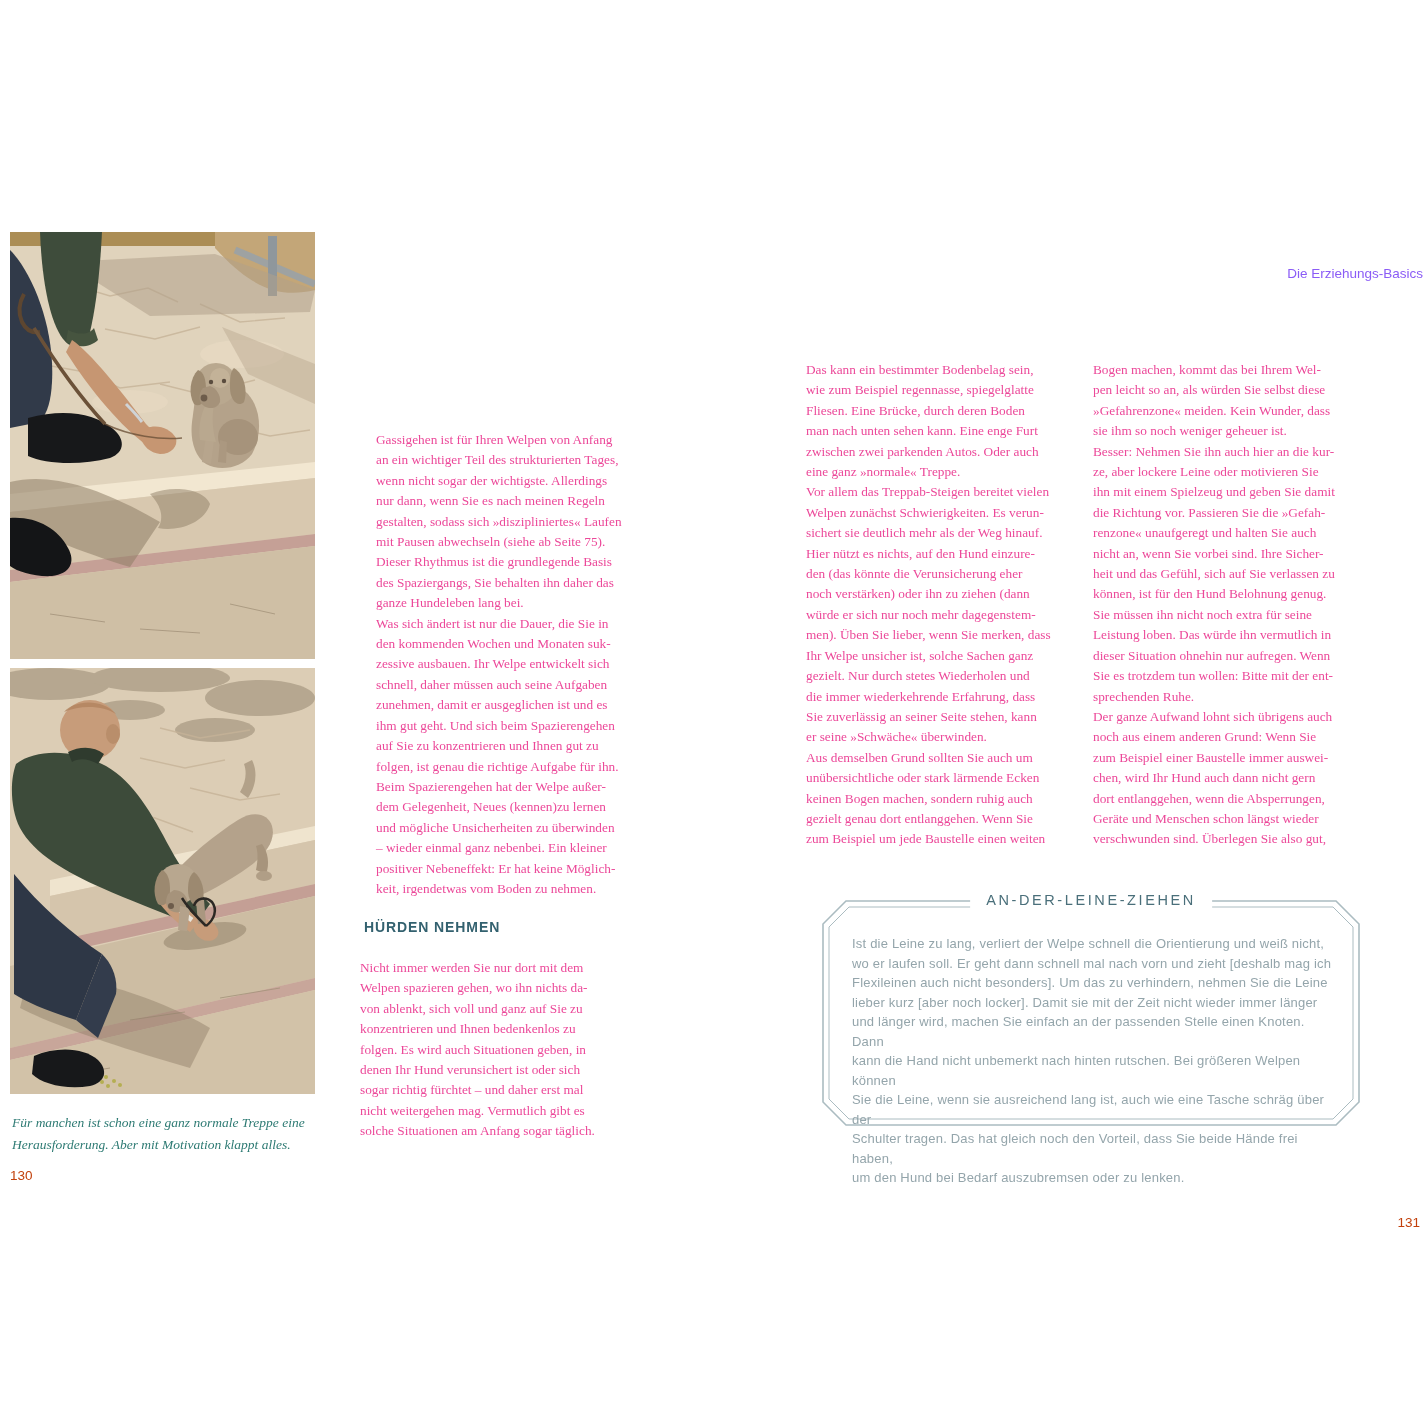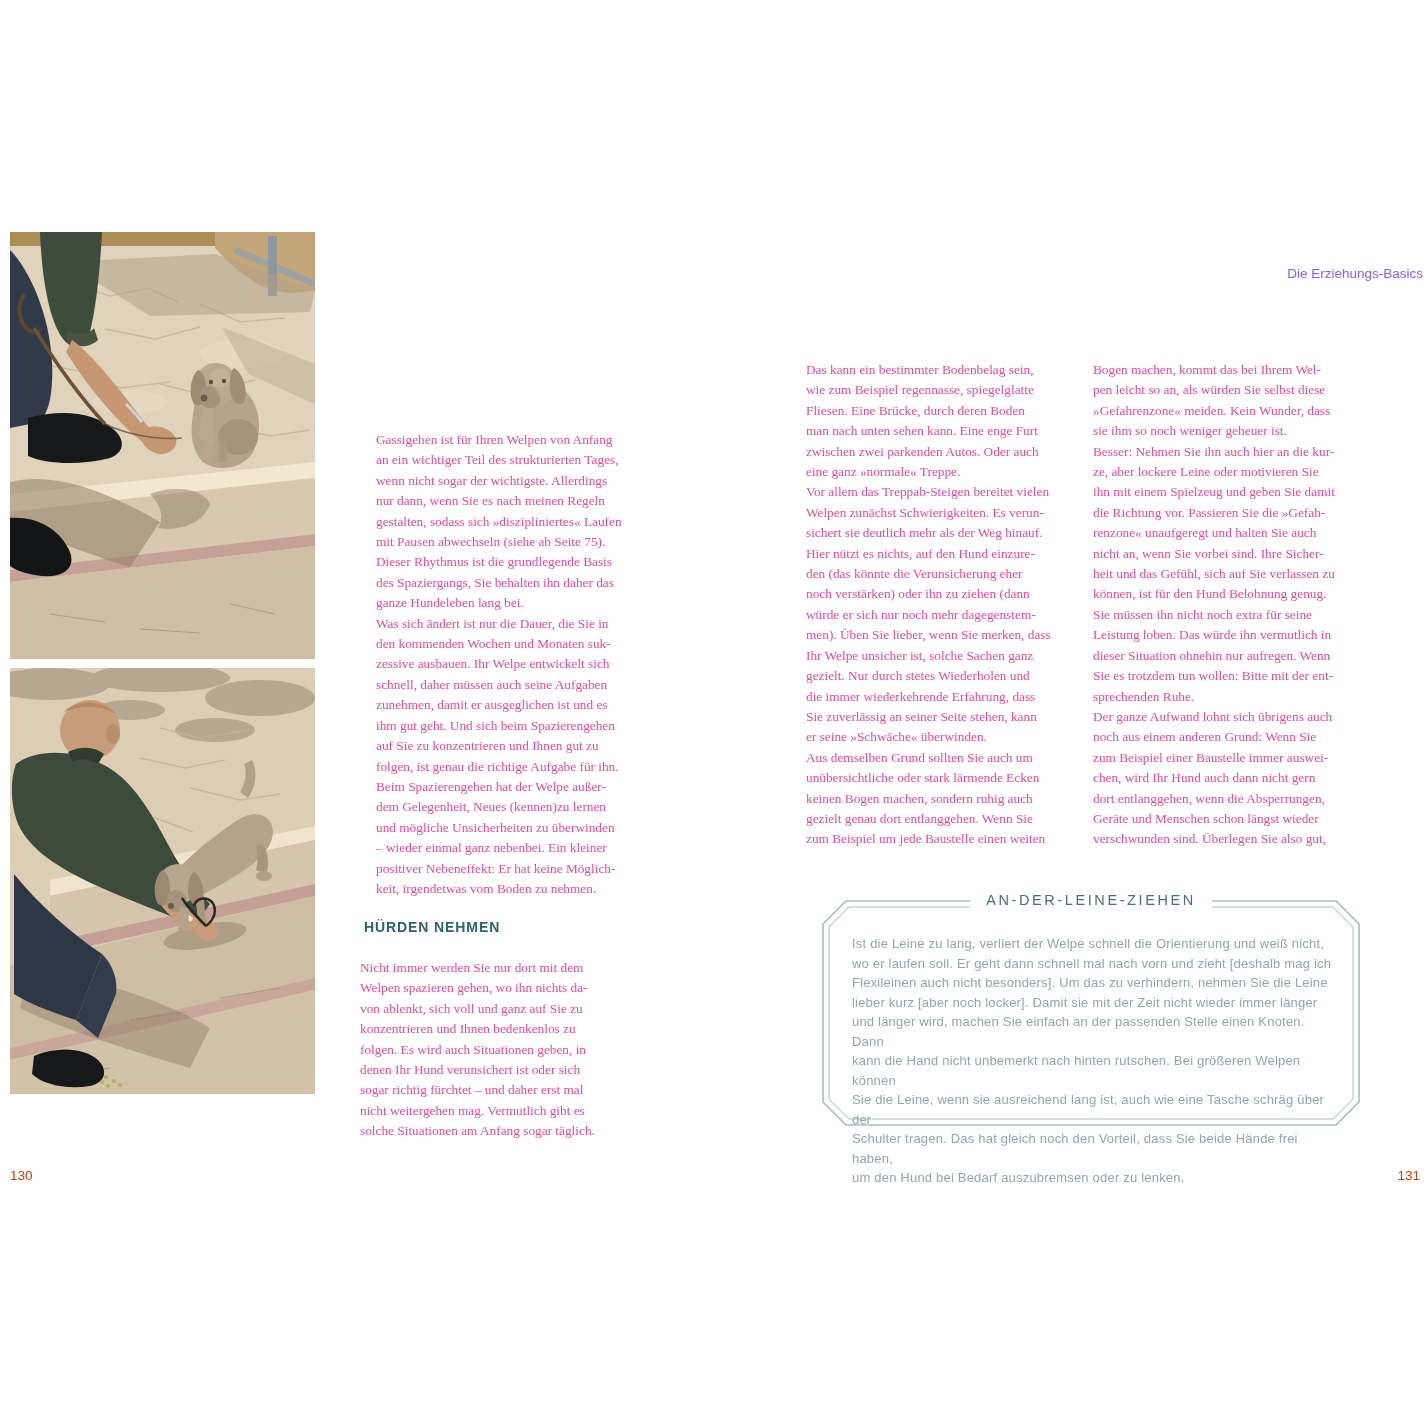--- a/index.html
+++ b/index.html
@@ -32,21 +32,21 @@
   .info-box .box-frame{position:absolute;left:0;top:0;width:538px;height:226px;}
   .box-title{position:absolute;top:-10px;left:50%;transform:translateX(-50%);
            background:#ffffff;padding:0 16px;white-space:nowrap;
            font:400 14.5px/20px "Liberation Sans",sans-serif;letter-spacing:2.6px;color:#4a6f7a;}
   .box-body{position:absolute;left:30px;top:34px;width:486px;margin:0;
            font:400 13px/19.5px "Liberation Sans",sans-serif;color:#94a5ab;
            letter-spacing:.2px;white-space:pre-line;}
 
   .page-num{position:absolute;top:1168px;font:400 13.5px/16px "Liberation Sans",sans-serif;color:#c2410c;}
   .page-num.left{left:10px;}
-  .page-num.right{right:6px;}
+  .page-num.right{right:6px;margin-top:47px;}
 </style>
 </head>
 <body>
 
 <div class="spread">
 
   <figure class="photo photo-top">
     <svg viewBox="0 0 305 427" preserveAspectRatio="none">
       <rect width="305" height="427" fill="#e0d3bc"></rect>
       <rect x="0" y="0" width="305" height="14" fill="#ab8d55"></rect>
@@ -169,20 +169,22 @@
       <g fill="#b5ae52">
         <circle cx="92" cy="414" r="2"></circle>
           <circle cx="98" cy="418" r="2"></circle>
           <circle cx="104" cy="413" r="2"></circle>
         <circle cx="96" cy="409" r="2"></circle>
           <circle cx="110" cy="417" r="2"></circle>
       </g>
     </svg>
   </figure>
 
+  <p class="caption">Für manchen ist schon eine ganz normale Treppe eine
+Herausforderung. Aber mit Motivation klappt alles.</p>
 
   <p class="body-serif intro">Gassigehen ist für Ihren Welpen von Anfang
 an ein wichtiger Teil des strukturierten Tages,
 wenn nicht sogar der wichtigste. Allerdings
 nur dann, wenn Sie es nach meinen Regeln
 gestalten, sodass sich »diszipliniertes« Laufen
 mit Pausen abwechseln (siehe ab Seite 75).
 Dieser Rhythmus ist die grundlegende Basis
 des Spaziergangs, Sie behalten ihn daher das
 ganze Hundeleben lang bei.

